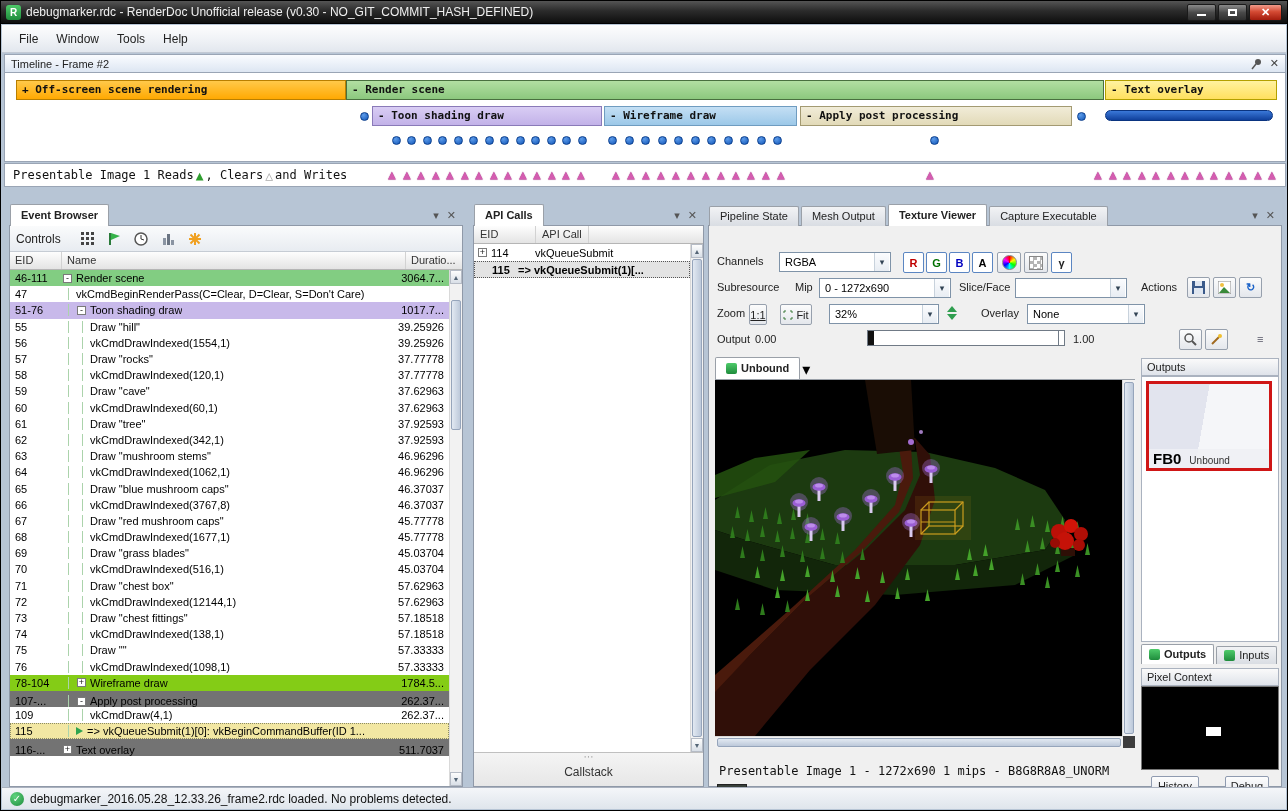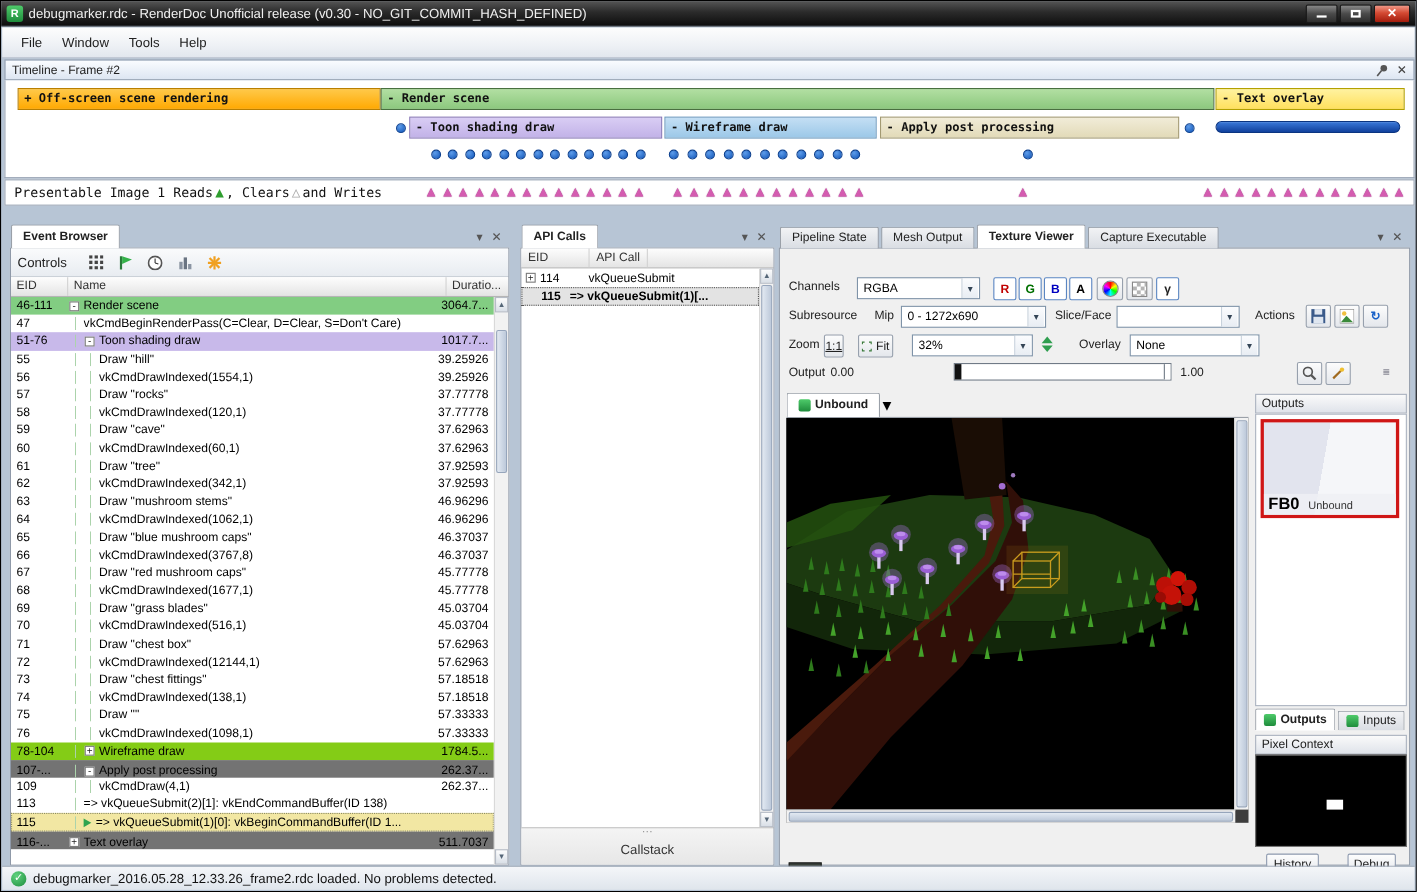--- a/index.html
+++ b/index.html
@@ -621,29 +621,20 @@
           <span class="cell-eid">109</span>
           <span class="cell-name">
             <span class="guides" style="--lvl: 2;"></span>
 
             <span class="nm">vkCmdDraw(4,1)</span>
           </span>
           <span class="cell-dur">262.37...</span>
         </div>
 
 
-        <div class="eb-row">
-          <span class="cell-eid">113</span>
-          <span class="cell-name">
-            <span class="guides" style="--lvl: 1;"></span>
-
-            <span class="nm">=&gt; vkQueueSubmit(2)[1]: vkEndCommandBuffer(ID 138)</span>
-          </span>
-          <span class="cell-dur"></span>
-        </div>
 
         <div class="eb-row r-sel">
           <span class="cell-eid">115</span>
           <span class="cell-name">
             <span class="guides" style="--lvl: 1;"></span>
 
             <span class="flag"></span>
             <span class="nm">=&gt; vkQueueSubmit(1)[0]: vkBeginCommandBuffer(ID 1...</span>
           </span>
           <span class="cell-dur"></span>
@@ -926,20 +917,21 @@
         </svg>
       </div>
       <div class="sb-v" style="right:0;top:0;height:356px;">
         <span class="sb-thumb" style="left:1px;right:1px;top:2px;bottom:2px;"></span>
       </div>
       <div class="sb-h" style="left:0;bottom:0;width:408px;">
         <span class="sb-thumb h" style="top:1px;bottom:1px;left:2px;right:2px;"></span>
       </div>
     </div>
 
+    <span class="tex-status">Presentable Image 1 - 1272x690 1 mips - B8G8R8A8_UNORM</span>
     <span class="tex-swatch"></span>
 
     
     <div class="side-head" style="left:432px;top:132px;width:138px;">Outputs</div>
     <div class="thumb-list">
       <div class="fb-item">
         <div class="fb-caption">
           <span class="fb-name">FB0</span>
           <span class="fb-sub">Unbound</span>
         </div>

